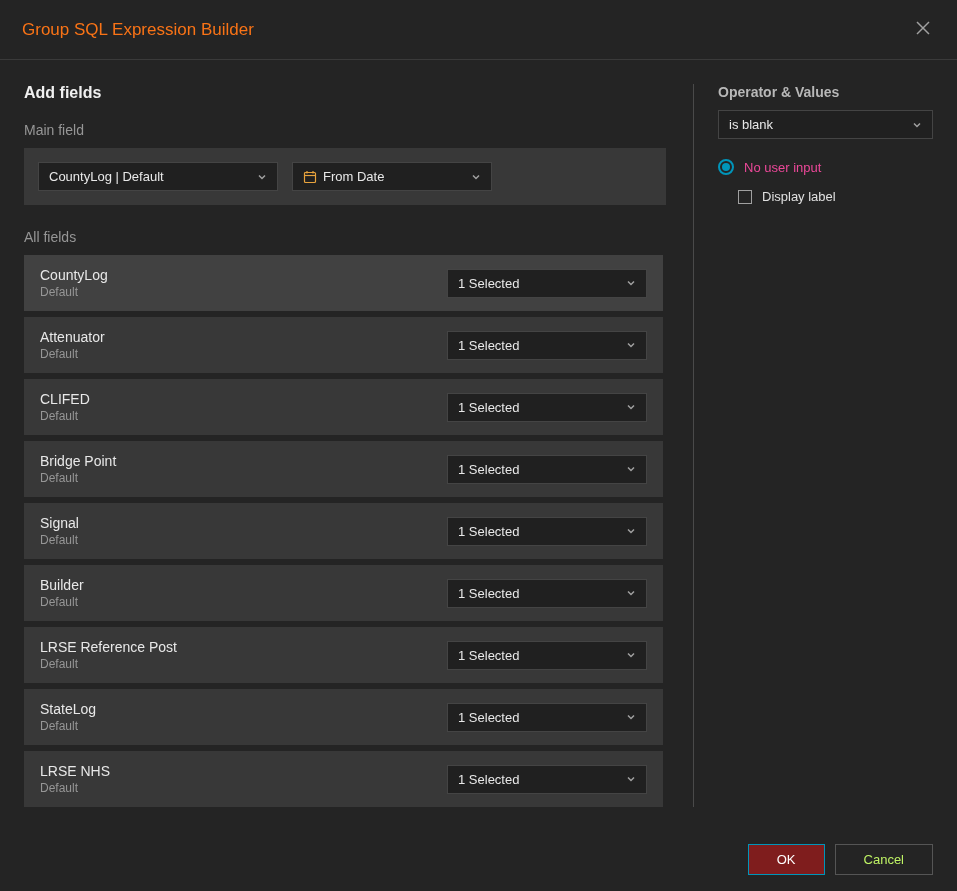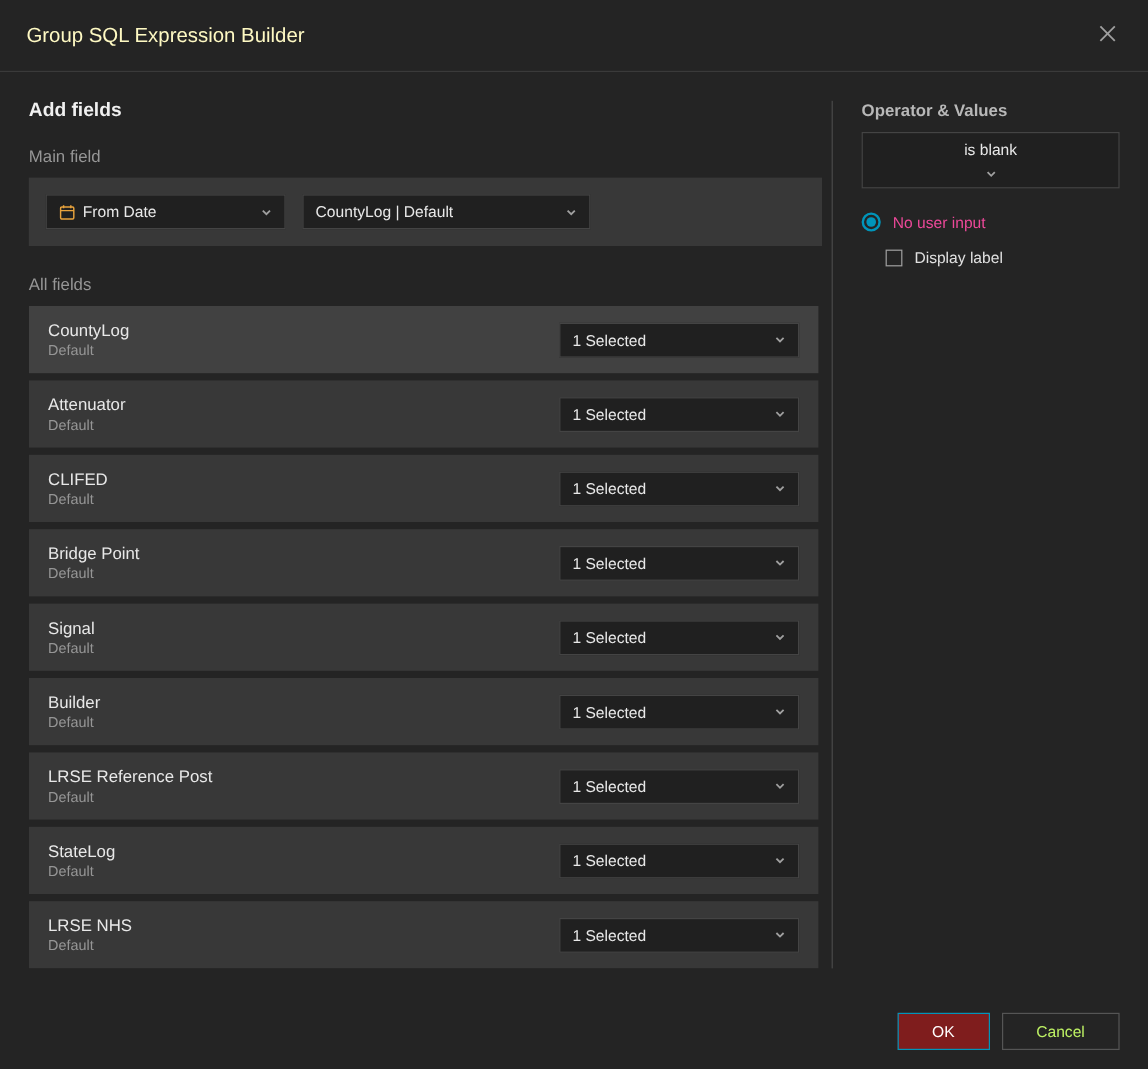--- a/index.html
+++ b/index.html
@@ -18,40 +18,40 @@
     .dialog-header {
       display: flex;
       justify-content: space-between;
       align-items: center;
       padding: 16px 22px;
       border-bottom: 1px solid #3a3a3a;
     }
     .dialog-title {
       font-size: 17px;
       font-weight: 500;
-      color: #fef9c3;
+      color: #f97316;
     }
     .close-btn {
       background: none;
       border: none;
       color: #a0a0a0;
       cursor: pointer;
       padding: 4px;
       display: flex;
       align-items: center;
       justify-content: center;
     }
     .close-btn svg {
       width: 16px;
       height: 16px;
     }
     .dialog-body {
       display: flex;
       padding: 24px;
-      gap: 8px;
+      gap: 27px;
       height: calc(100% - 120px);
     }
     .left-panel {
       flex: 1;
       display: flex;
       flex-direction: column;
       min-width: 0;
     }
     .right-panel {
       width: 240px;
@@ -93,21 +93,20 @@
       width: 240px;
     }
     .select.main-select-2 {
       width: 200px;
     }
     .select.row-select {
       width: 200px;
     }
     .select.operator-select {
       width: 100%;
-      flex-direction: column;
     }
     .chevron {
       width: 10px;
       height: 10px;
       display: inline-flex;
     }
     .chevron svg {
       width: 100%;
       height: 100%;
     }
@@ -249,46 +248,46 @@
     </span>
   </button>
 </div>
 
 <div class="dialog-body">
   <div class="left-panel">
     <div class="section-title">Add fields</div>
     <div class="sub-label">Main field</div>
 
     <div class="main-field-row">
+      <div class="select main-select-1">
+        <span class="select-content">CountyLog | Default</span>
+        <span class="chevron">
+          <svg viewBox="0 0 10 10" fill="none" stroke="#a0a0a0" stroke-width="1.5">
+              <polyline points="2,3.5 5,6.5 8,3.5"></polyline>
+            </svg>
+        </span>
+      </div>
       <div class="select main-select-2">
         <span class="select-content">
           <span class="calendar-icon">
             <svg viewBox="0 0 14 14" fill="none" stroke="#e8a33d" stroke-width="1.2">
               <rect x="1.5" y="2.5" width="11" height="10" rx="1"></rect>
               <line x1="1.5" y1="5.5" x2="12.5" y2="5.5"></line>
               <line x1="4" y1="1" x2="4" y2="3.5"></line>
               <line x1="10" y1="1" x2="10" y2="3.5"></line>
             </svg>
           </span>
           <span>From Date</span>
         </span>
         <span class="chevron">
           <svg viewBox="0 0 10 10" fill="none" stroke="#a0a0a0" stroke-width="1.5">
               <polyline points="2,3.5 5,6.5 8,3.5"></polyline>
             </svg>
         </span>
       </div>
-      <div class="select main-select-1">
-        <span class="select-content">CountyLog | Default</span>
-        <span class="chevron">
-          <svg viewBox="0 0 10 10" fill="none" stroke="#a0a0a0" stroke-width="1.5">
-              <polyline points="2,3.5 5,6.5 8,3.5"></polyline>
-            </svg>
-        </span>
-      </div>
     </div>
 
     <div class="sub-label">All fields</div>
 
     <div class="fields-list" id="fields-list">
         <div class="field-row highlighted">
           <div class="field-info">
             <div class="field-name">CountyLog</div>
             <div class="field-sub">Default</div>
           </div>

